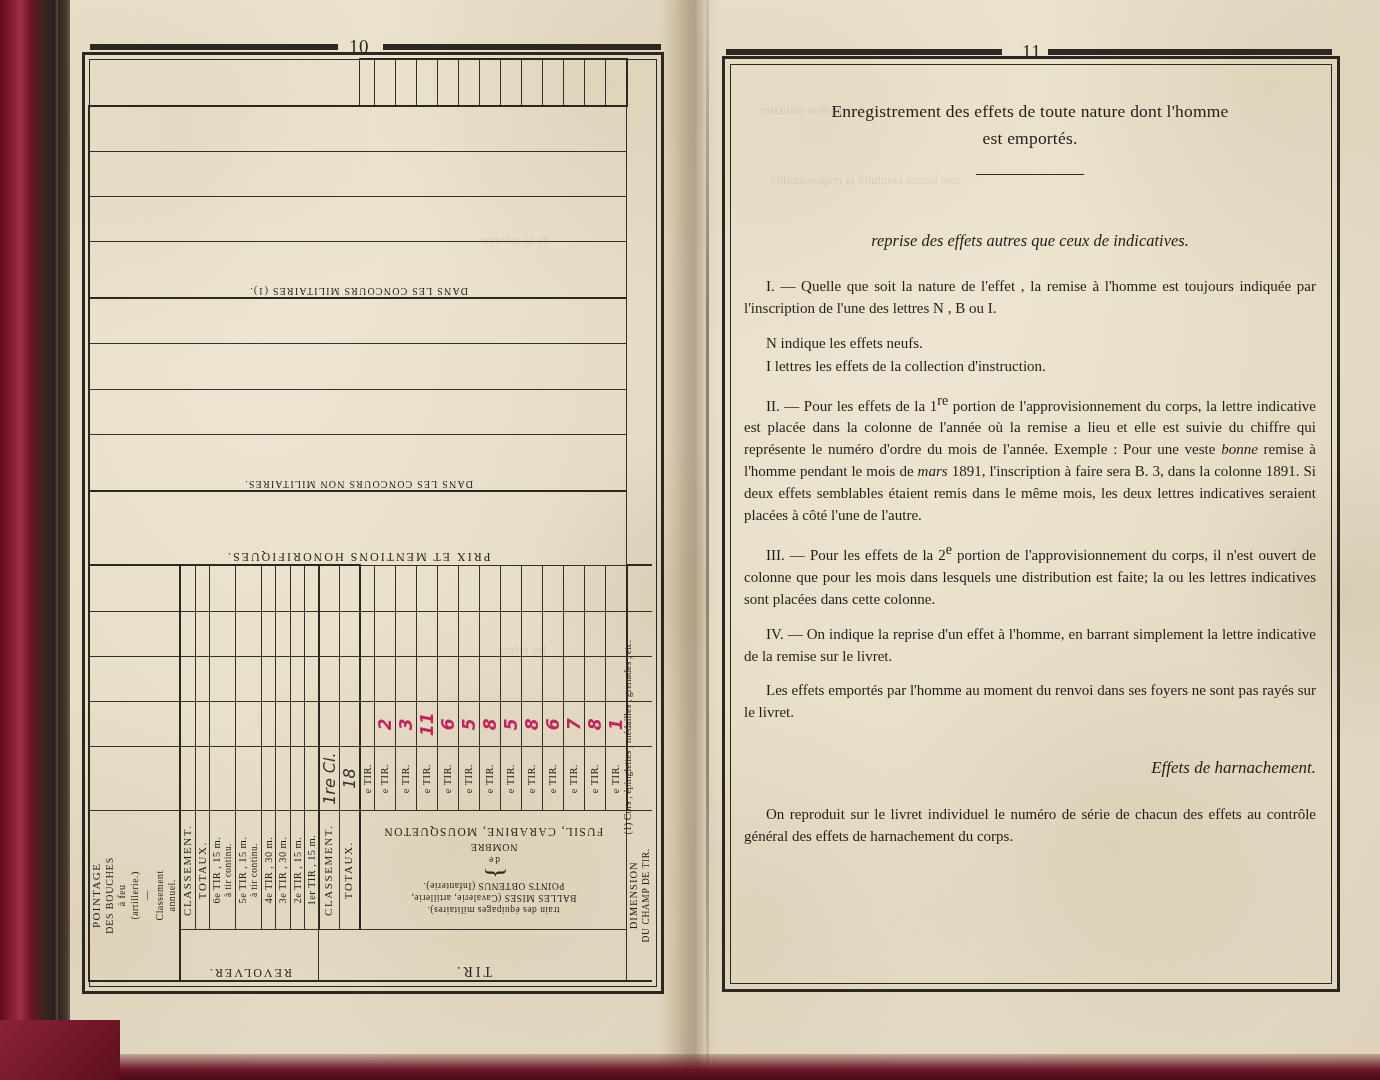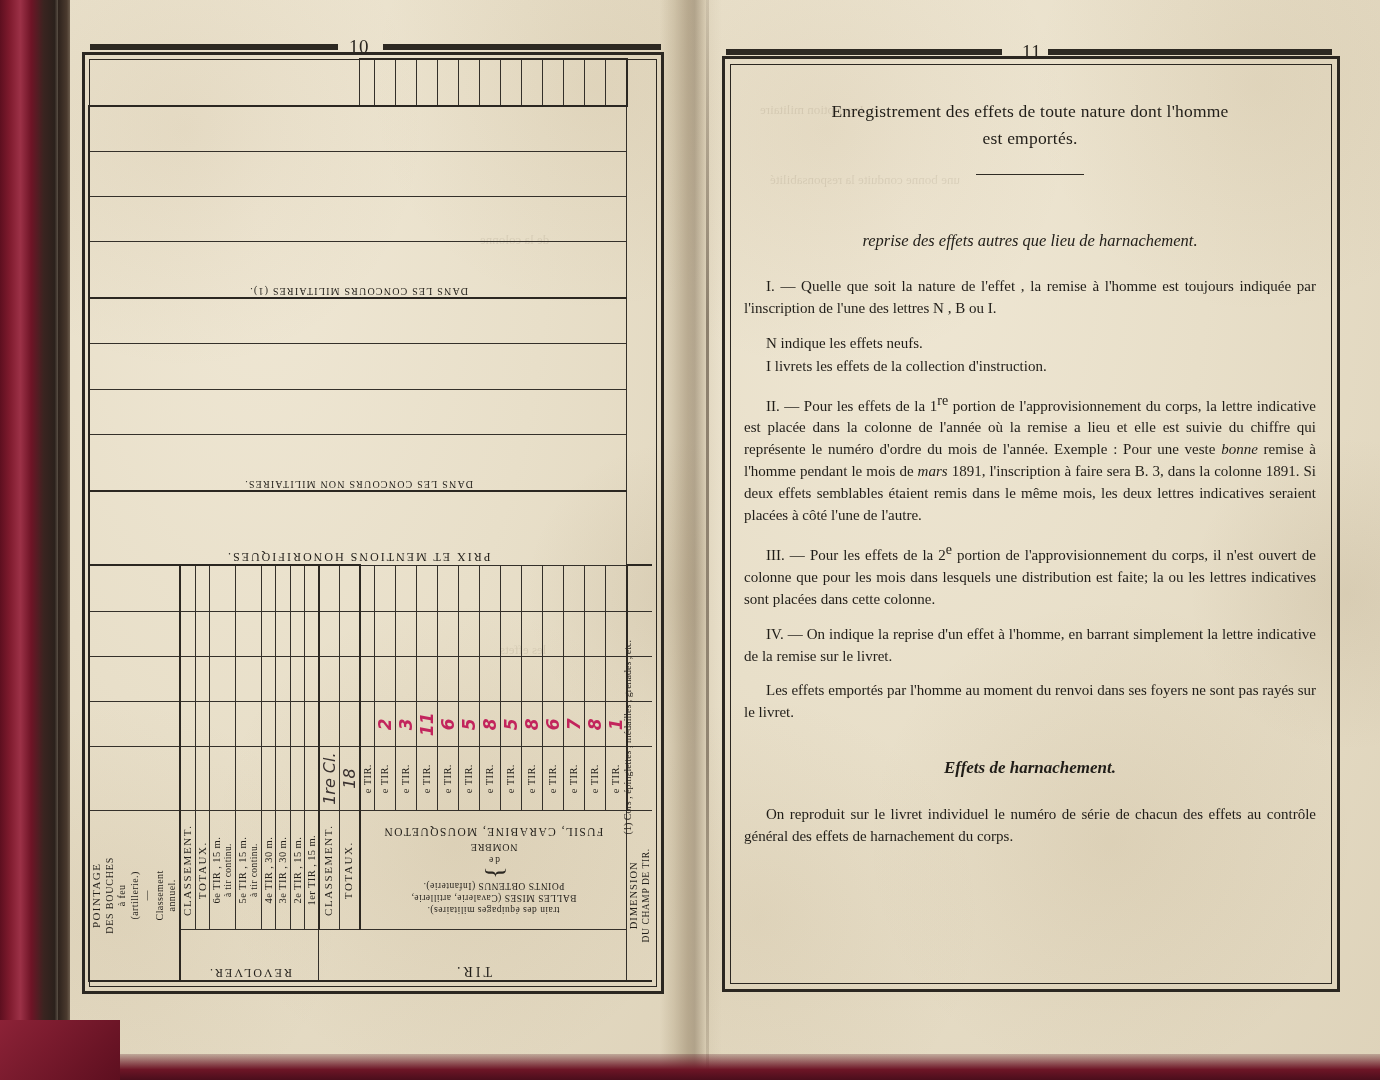--- a/index.html
+++ b/index.html
@@ -161,22 +161,22 @@
     text-align:center;line-height:1.6;margin:0 0 22px 0;
   }
   p.para{
     font-size:15px;line-height:1.46;text-align:justify;
     margin:0 0 13px 0;text-indent:22px;
   }
   p.sub{
     font-size:15px;line-height:1.46;margin:0 0 1px 0;text-indent:22px;font-family:Liberation Serif, serif;
   }
   h3.sect{
-    font-size:17px;font-weight:bold;font-style:italic;
-    text-align:center;margin:34px 0 26px 0;
+    font-size:17px;font-weight:normal;font-style:italic;
+    text-align:right;margin:34px 0 26px 0;
   }
   em.it{font-style:italic;}
   .oldnum{font-size:14px;}
 
   
   .ghost{
     position:absolute;opacity:.10;color:#4a3a22;font-size:13px;
     transform:scaleX(-1);pointer-events:none;line-height:1.5;
     white-space:nowrap;
   }
@@ -543,26 +543,26 @@
 
     <h1 class="title">
       <span>Enregistrement des effets de toute nature dont l'homme</span><br>
       <span>est emportés.</span>
     </h1>
 
     <div class="divider"></div>
 
     <h2 class="subtitle">
       <br>
-      <span>reprise des effets autres que lieu de harnachement.</span>
+      <span>reprise des effets autres que ceux de indicatives.</span>
     </h2>
 
     <p class="para">I. — Quelle que soit la nature de l'effet , la remise à l'homme est toujours indiquée par l'inscription de l'une des lettres N , B ou I.</p>
     <p class="sub">N indique les effets neufs.</p>
-    <p class="sub" style="margin-bottom:13px;">I livrets les effets de la collection d'instruction.</p>
+    <p class="sub" style="margin-bottom:13px;">I lettres les effets de la collection d'instruction.</p>
 
     <p class="para" style="text-indent:22px;">
       <span>II. — Pour les effets de la 1</span><sup class="oldnum">re</sup><span> portion de l'approvisionnement du corps, la lettre indicative est placée dans la colonne de l'année où la remise a lieu et elle est suivie du chiffre qui représente le numéro d'ordre du mois de l'année. Exemple : Pour une veste </span><em class="it">bonne</em><span> remise à l'homme pendant le mois de </span><em class="it">mars</em><span> 1891, l'inscription à faire sera B. 3, dans la colonne 1891. Si deux effets semblables étaient remis dans le même mois, les deux lettres indicatives seraient placées à côté l'une de l'autre.</span>
     </p>
 
     <p class="para">
       <span>III. — Pour les effets de la 2</span><sup class="oldnum">e</sup><span> portion de l'approvisionnement du corps, il n'est ouvert de colonne que pour les mois dans lesquels une distribution est faite; la ou les lettres indicatives sont placées dans cette colonne.</span>
     </p>
 
     <p class="para">IV. — On indique la reprise d'un effet à l'homme, en barrant simplement la lettre indicative de la remise sur le livret.</p>

